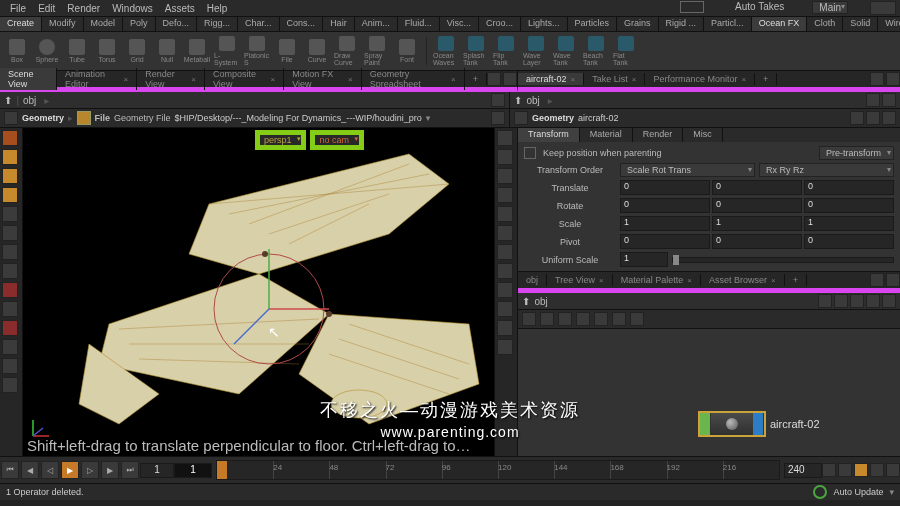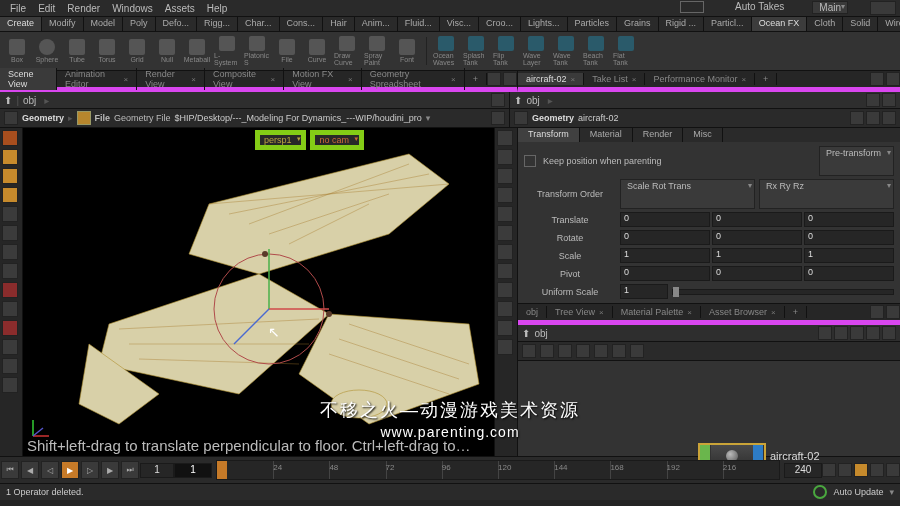--- a/index.html
+++ b/index.html
@@ -1,20 +1,20 @@
 <!DOCTYPE html>
 <html><head>
 <meta charset="utf-8">
 <style>
   html,body{margin:0;padding:0;width:900px;height:506px;background:#232323;font-family:Arial,Helvetica,sans-serif;color:#bbb;font-size:10px;overflow:hidden}
   .menubar{height:16px;background:#2a2a2a;display:flex;align-items:center;border-bottom:1px solid #111;padding:0 4px}
   .menubar span{padding:0 6px;cursor:default}
   .menubar .right{margin-left:auto;display:flex;align-items:flex-start;gap:22px}
   .checkbox{width:10px;height:10px;border:1px solid #666;display:inline-block;vertical-align:middle;margin-right:3px}
-  .dropdown{background:#3a3a3a;border:1px solid #222;padding:1px 12px 17px 6px;position:relative}
+  .dropdown{background:#3a3a3a;border:1px solid #222;padding:1px 12px 1px 6px;position:relative}
   .dropdown:after{content:"▾";position:absolute;right:2px;color:#888;font-size:8px}
   .shelfrow{height:14px;background:#2a2a2a;display:flex;border-bottom:1px solid #111}
   .shelftab{padding:1px 7px;border-right:1px solid #111;color:#aaa;font-size:9px;white-space:nowrap}
   .shelftab.active{background:#3c3c3c;color:#ddd}
   .shelficons{height:34px;background:#333;display:flex;align-items:center;border-bottom:1px solid #111;padding:2px}
   .shelficon{width:26px;height:30px;margin:0 2px;display:flex;flex-direction:column;align-items:center;justify-content:center;font-size:7px;color:#888}
   .shelficon .ico{width:16px;height:16px;background:#555;border-radius:2px;margin-bottom:1px}
   .shelfsep{width:1px;height:28px;background:#222;margin:0 4px}
   .panetabs{height:16px;background:#262626;display:flex;align-items:center;border-bottom:5px solid #d946ef}
   .panetab{padding:1px 8px;border-right:1px solid #111;color:#888;font-size:9px;display:flex;align-items:center;gap:4px}
@@ -526,21 +526,21 @@
       <span class="tllabel" style="left:50%">120</span>
     <div class="tltick" style="left:60%"></div>
       <span class="tllabel" style="left:60%">144</span>
     <div class="tltick" style="left:70%"></div>
       <span class="tllabel" style="left:70%">168</span>
     <div class="tltick" style="left:80%"></div>
       <span class="tllabel" style="left:80%">192</span>
     <div class="tltick" style="left:90%"></div>
       <span class="tllabel" style="left:90%">216</span>
   </div>
-  <div class="pfield" style="width:30px;flex:none;text-align:center">240</div>
+  <div class="pfield" style="width:30px;flex:none;">240</div>
   <div class="iconrow">
     <span class="tinyico"></span>
     <span class="tinyico"></span>
     <span class="tinyico" style="background:#c68a2c"></span>
     <span class="tinyico"></span>
     <span class="tinyico"></span>
   </div>
 </div>
 
 <div class="statusbar">

